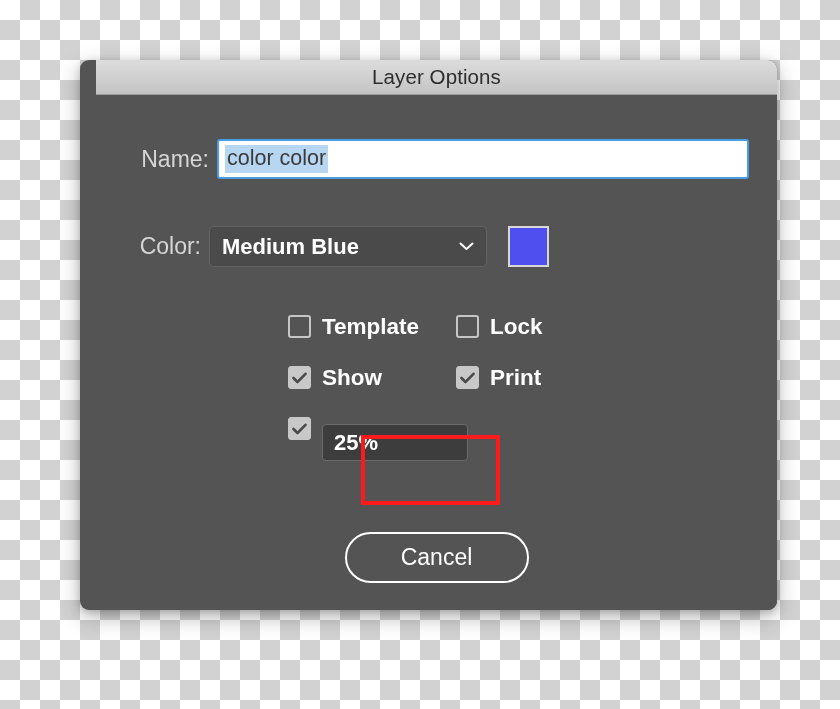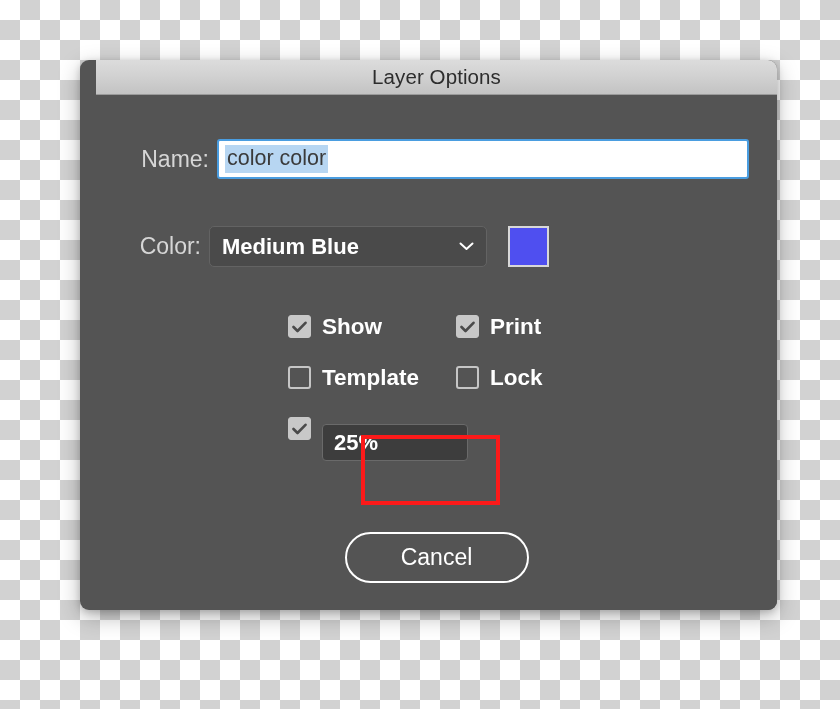--- a/index.html
+++ b/index.html
@@ -282,45 +282,45 @@
             <polyline points="1.5,1.5 7.5,7 13.5,1.5" fill="none" stroke="#ffffff" stroke-width="2" stroke-linecap="round" stroke-linejoin="round"></polyline>
           </svg>
         </div>
         <div class="color-swatch"></div>
       </div>
 
       <div class="checks">
 
         <div class="check-row">
           <div class="check-cell col1">
+            <span class="cb off"></span>
+            <span class="check-label">Template</span>
+          </div>
+          <div class="check-cell">
+            <span class="cb off"></span>
+            <span class="check-label">Lock</span>
+          </div>
+        </div>
+
+        <div class="check-row">
+          <div class="check-cell col1">
             <span class="cb on">
               <svg class="tick" viewBox="0 0 15 12">
                 <polyline points="1.5,6 5.5,10 13.5,1.8" fill="none" stroke="#4a4a4a" stroke-width="2.6" stroke-linecap="round" stroke-linejoin="round"></polyline>
               </svg>
             </span>
             <span class="check-label">Show</span>
           </div>
           <div class="check-cell">
             <span class="cb on">
               <svg class="tick" viewBox="0 0 15 12">
                 <polyline points="1.5,6 5.5,10 13.5,1.8" fill="none" stroke="#4a4a4a" stroke-width="2.6" stroke-linecap="round" stroke-linejoin="round"></polyline>
               </svg>
             </span>
             <span class="check-label">Print</span>
-          </div>
-        </div>
-
-        <div class="check-row">
-          <div class="check-cell col1">
-            <span class="cb off"></span>
-            <span class="check-label">Template</span>
-          </div>
-          <div class="check-cell">
-            <span class="cb off"></span>
-            <span class="check-label">Lock</span>
           </div>
         </div>
 
         <div class="check-row">
           <div class="dim-cell">
             <span class="cb on">
               <svg class="tick" viewBox="0 0 15 12">
                 <polyline points="1.5,6 5.5,10 13.5,1.8" fill="none" stroke="#4a4a4a" stroke-width="2.6" stroke-linecap="round" stroke-linejoin="round"></polyline>
               </svg>
             </span>

